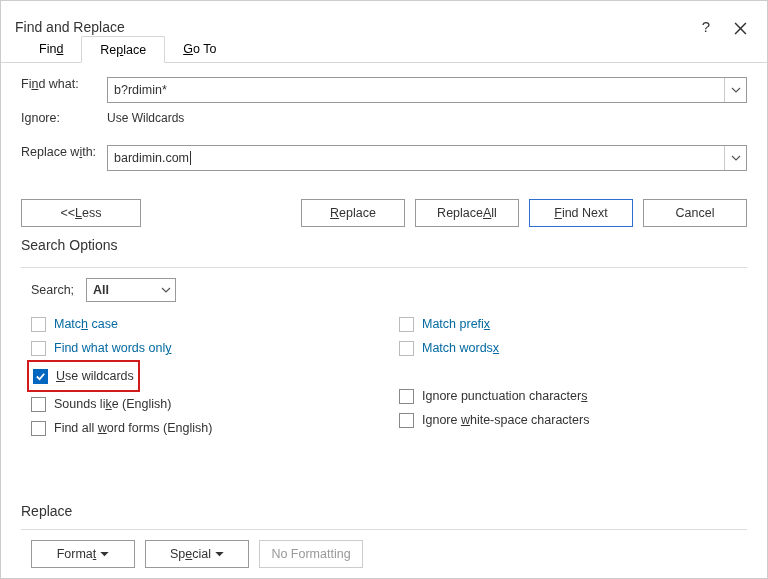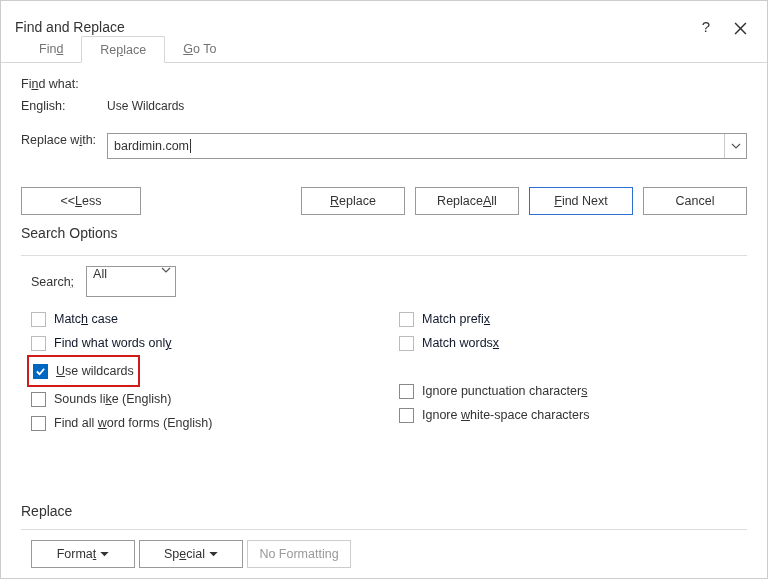--- a/index.html
+++ b/index.html
@@ -39,21 +39,21 @@
   display: flex;
   padding-left: 20px;
   position: relative;
   height: 28px;
   border-bottom: 1px solid #d6d6d6;
 }
 .tab {
   padding: 6px 18px 5px;
   font-size: 12.5px;
   cursor: pointer;
-  color: #737373;
+  color: #000000;
   position: relative;
   top: 1px;
 }
 .tab .ul { text-decoration: underline; }
 .tab.active {
   border: 1px solid #d6d6d6;
   border-bottom: 1px solid #fff;
   background: #fff;
   border-radius: 2px 2px 0 0;
 }
@@ -123,24 +123,25 @@
 .search-row {
   display: flex;
   align-items: center;
   gap: 12px;
   margin-left: 10px;
   margin-bottom: 10px;
 }
 .search-row .lbl { font-size: 12.5px; }
 .search-row .lbl .ul { text-decoration: underline; }
 .select {
-  width: 90px; height: 31px;
+  width: 90px; height: 24px;
   border: 1px solid #999;
-  display: flex; align-items: flex-start; padding-left: 6px;
-  font-size: 12.5px;
+  display: flex; align-items: center; padding-left: 6px;
+  font-size: 12.5px;
+  font-weight: bold;
 }
 .select .stxt { flex:1; }
 .select .arrow { width: 18px; display:flex; align-items:center; justify-content:center; }
 .select .arrow svg { width: 10px; height: 6px; }
 .cols {
   display: flex;
   margin-bottom: 6px;
 }
 .col { flex: 1; }
 .col2 { flex: 1; padding-left: 10px; text-align: center; }
@@ -151,41 +152,41 @@
   margin-left: 10px;
   height: 24px;
   font-size: 12.5px;
 }
 .check .box {
   width: 15px; height: 15px;
   border: 1px solid #888;
   display: flex; align-items: center; justify-content: center;
   background: #fff;
 }
-.check.disabled { color: #0f172a; }
+.check.disabled { color: #0369a1; }
 .check.disabled .box { border-color: #bbb; }
 .check.checked .box {
   background: #0067c0;
   border-color: #0067c0;
 }
 .check.checked .box svg { width: 11px; height: 11px; }
 .check .lbl .ul { text-decoration: underline; }
 .highlight-row {
   border: 2px solid #d11a1a;
   padding: 2px 4px;
   margin-left: 6px;
   margin-right: auto;
   display: inline-flex;
 }
 .replace-section {
   margin-top: auto;
 }
 .bottom-buttons {
   display: flex;
-  gap: 4px;
+  gap: 10px;
   margin-left: 10px;
   margin-top: 8px;
 }
 .btn .caret { margin-left: 4px; display:inline-flex; }
 .btn .caret svg { width: 9px; height: 5px; }
 .cursor-caret {
   display: inline-block;
   width: 1px; height: 14px;
   background: #333;
   vertical-align: middle;
@@ -216,23 +217,31 @@
     <div class="tab">
       <span class="ul">G</span><span>o To</span>
     </div>
   </div>
 
   <div class="body">
     <div class="row">
       <span class="label">
         <span>Fi</span><span class="ul">n</span><span>d what:</span>
       </span>
+      <div class="combo">
+        <span class="text">b?rdimin*</span>
+        <span class="arrow">
+          <svg viewBox="0 0 10 6">
+              <path d="M1 1 L5 5 L9 1" stroke="#555" stroke-width="1.2" fill="none"></path>
+            </svg>
+        </span>
+      </div>
     </div>
     <div class="row" style="margin-bottom:4px">
-      <span class="label">English:</span>
+      <span class="label">Ignore:</span>
       <span>Use Wildcards</span>
     </div>
     <div style="height:16px"></div>
     <div class="row">
       <span class="label">
         <span>Replace w</span><span class="ul">i</span><span>th:</span>
       </span>
       <div class="combo">
         <span class="text"><span>bardimin.com</span><span class="cursor-caret"></span></span>
         <span class="arrow">

